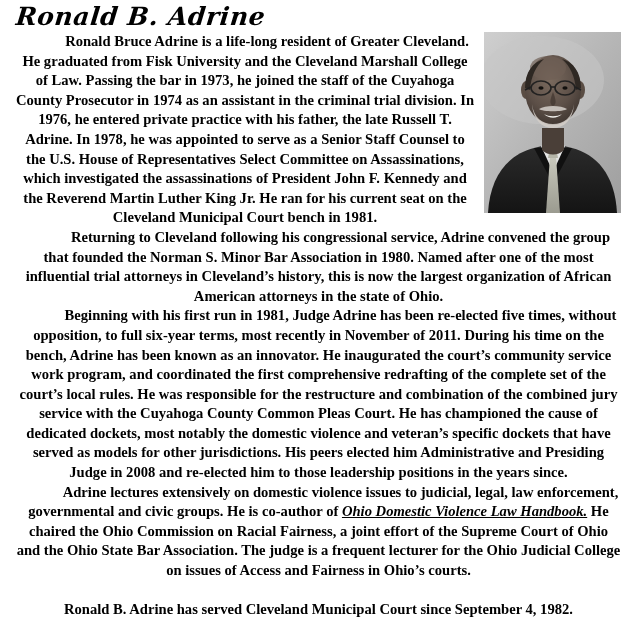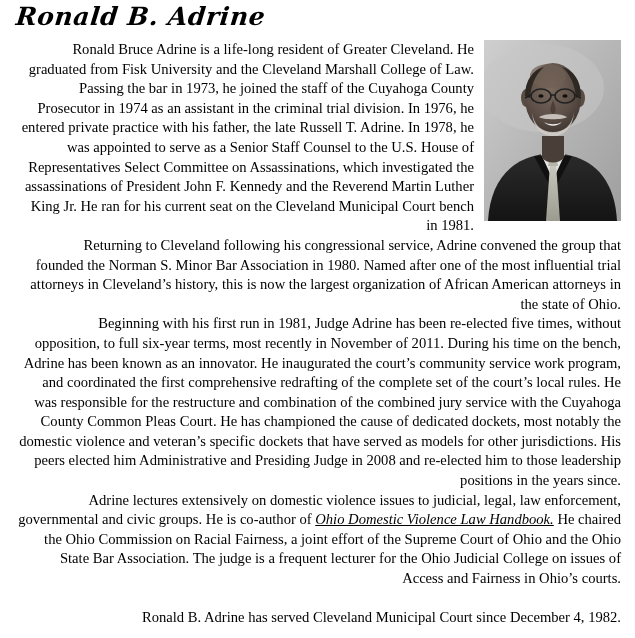--- a/index.html
+++ b/index.html
@@ -51,25 +51,26 @@
     overflow: hidden;
     background: #b9b9b9;
     shape-outside: inset(0);
   }
   .portrait svg { display: block; width: 100%; height: 100%; }
 
   
   .body-copy {
     position: absolute;
     left: 16px;
-    top: 40px;
+    top: 32px;
     width: 605px;
     font-size: 14.6px;
     line-height: 19.6px;
-    text-align: right;
+    text-align: center;
+    font-weight: bold;
   }
   .body-copy p {
     margin: 0;
     text-indent: 44px;
   }
   .body-copy p.no-indent {
     text-indent: 0;
   }
   .spacer-line { height: 19.6px; }
 
@@ -161,16 +162,16 @@
     <p>Ronald Bruce Adrine is a life-long resident of Greater Cleveland.  He graduated from Fisk University and the Cleveland Marshall College of Law.  Passing the bar in 1973, he joined the staff of the Cuyahoga County Prosecutor in 1974 as an assistant in the criminal trial division.  In 1976, he entered private practice with his father, the late Russell T. Adrine.  In 1978, he was appointed to serve as a Senior Staff Counsel to the U.S. House of Representatives Select Committee on Assassinations, which investigated the assassinations of  President John F. Kennedy and the Reverend Martin Luther King Jr.  He ran for his current seat on the Cleveland Municipal Court bench in 1981.</p>
 
     <p>Returning to Cleveland following his congressional service, Adrine convened the group that founded the Norman S. Minor Bar Association in 1980.  Named after one of the most influential trial attorneys in Cleveland’s history, this is now the largest organization of African American attorneys in the state of Ohio.</p>
 
     <p>Beginning with his first run in 1981, Judge Adrine has been re-elected five times, without opposition, to full six-year terms, most recently in November of 2011.  During his time on the bench, Adrine has been known as an innovator.  He inaugurated the court’s community service work program, and coordinated the first comprehensive redrafting of the complete set of the court’s local rules.  He was responsible for the restructure and combination of the combined jury service with the Cuyahoga County Common Pleas Court.  He has championed the cause of dedicated dockets, most notably the domestic violence and veteran’s specific dockets that have served as models for other jurisdictions.  His peers elected him Administrative and Presiding Judge in 2008 and re-elected him to those leadership positions in the years since.</p>
 
     <p><span>Adrine lectures extensively on domestic violence issues to judicial, legal, law enforcement, governmental and civic groups.  He is co-author of </span><span class="booktitle">Ohio Domestic Violence Law Handbook.</span><span>  He chaired the Ohio Commission on Racial Fairness, a joint effort of the Supreme Court of Ohio and the Ohio State Bar Association.  The judge is a frequent lecturer for the Ohio Judicial College on issues of Access and Fairness in Ohio’s courts.</span></p>
 
     <div class="spacer-line"></div>
 
-    <p class="no-indent">Ronald B. Adrine has served Cleveland Municipal Court since December 4, 1982.</p>
+    <p class="no-indent">Ronald B. Adrine has served Cleveland Municipal Court since September 4, 1982.</p>
 
   </div>
 </div>
 
 </body></html>

